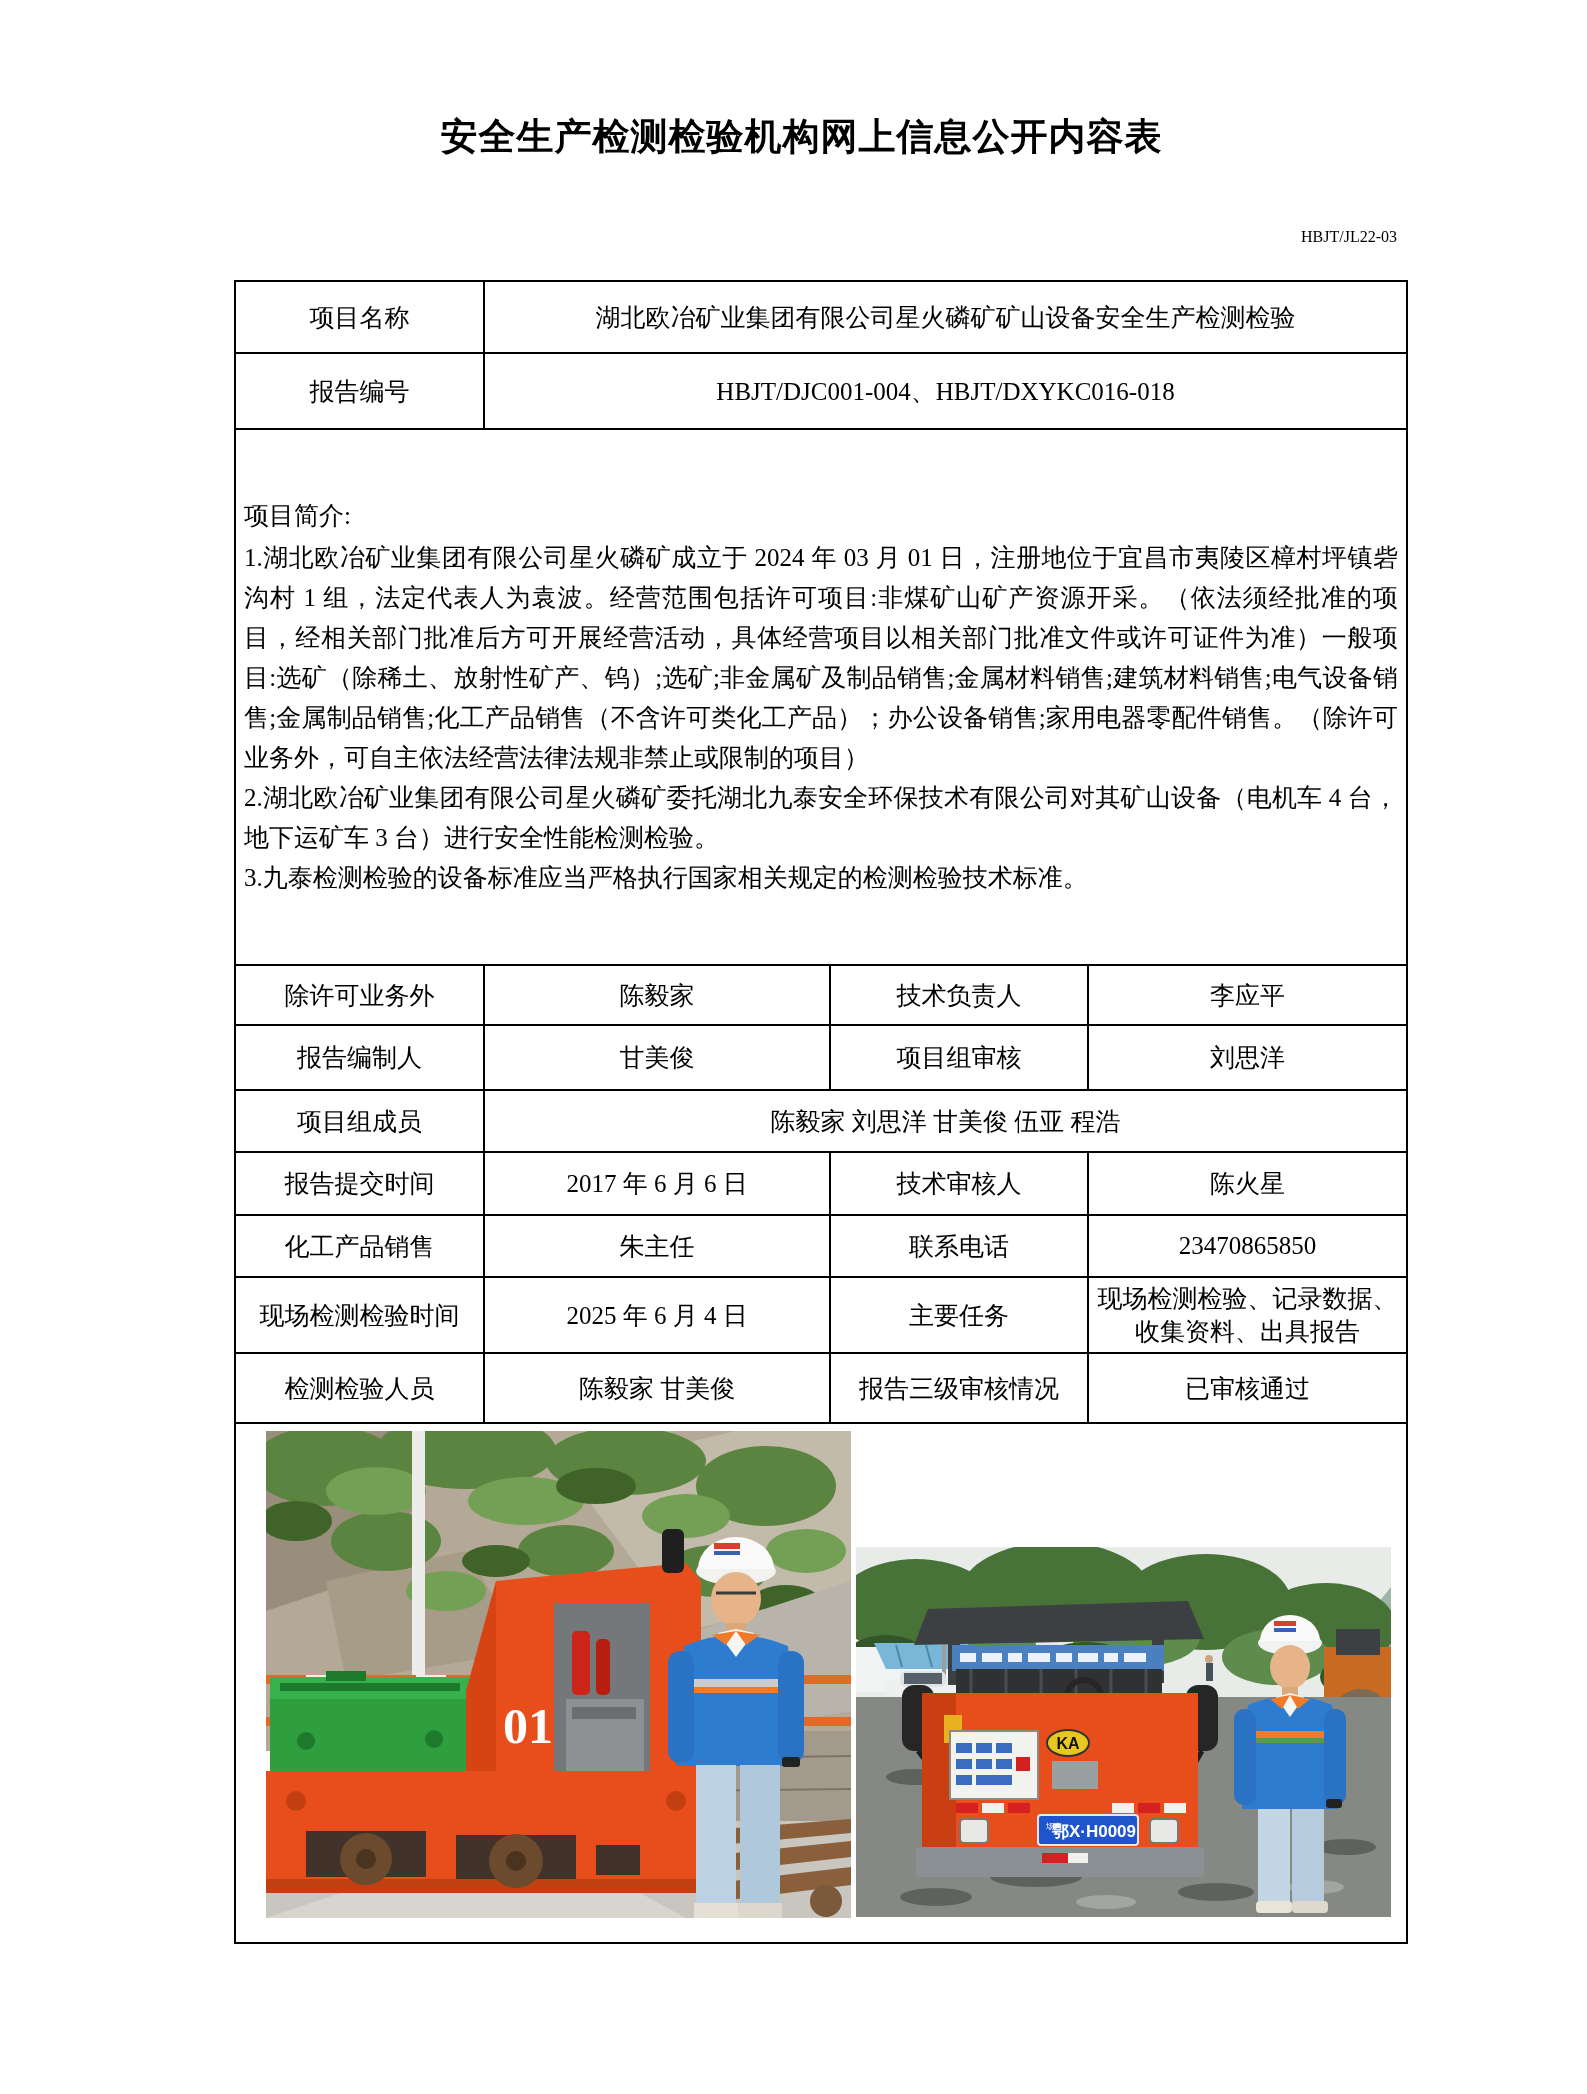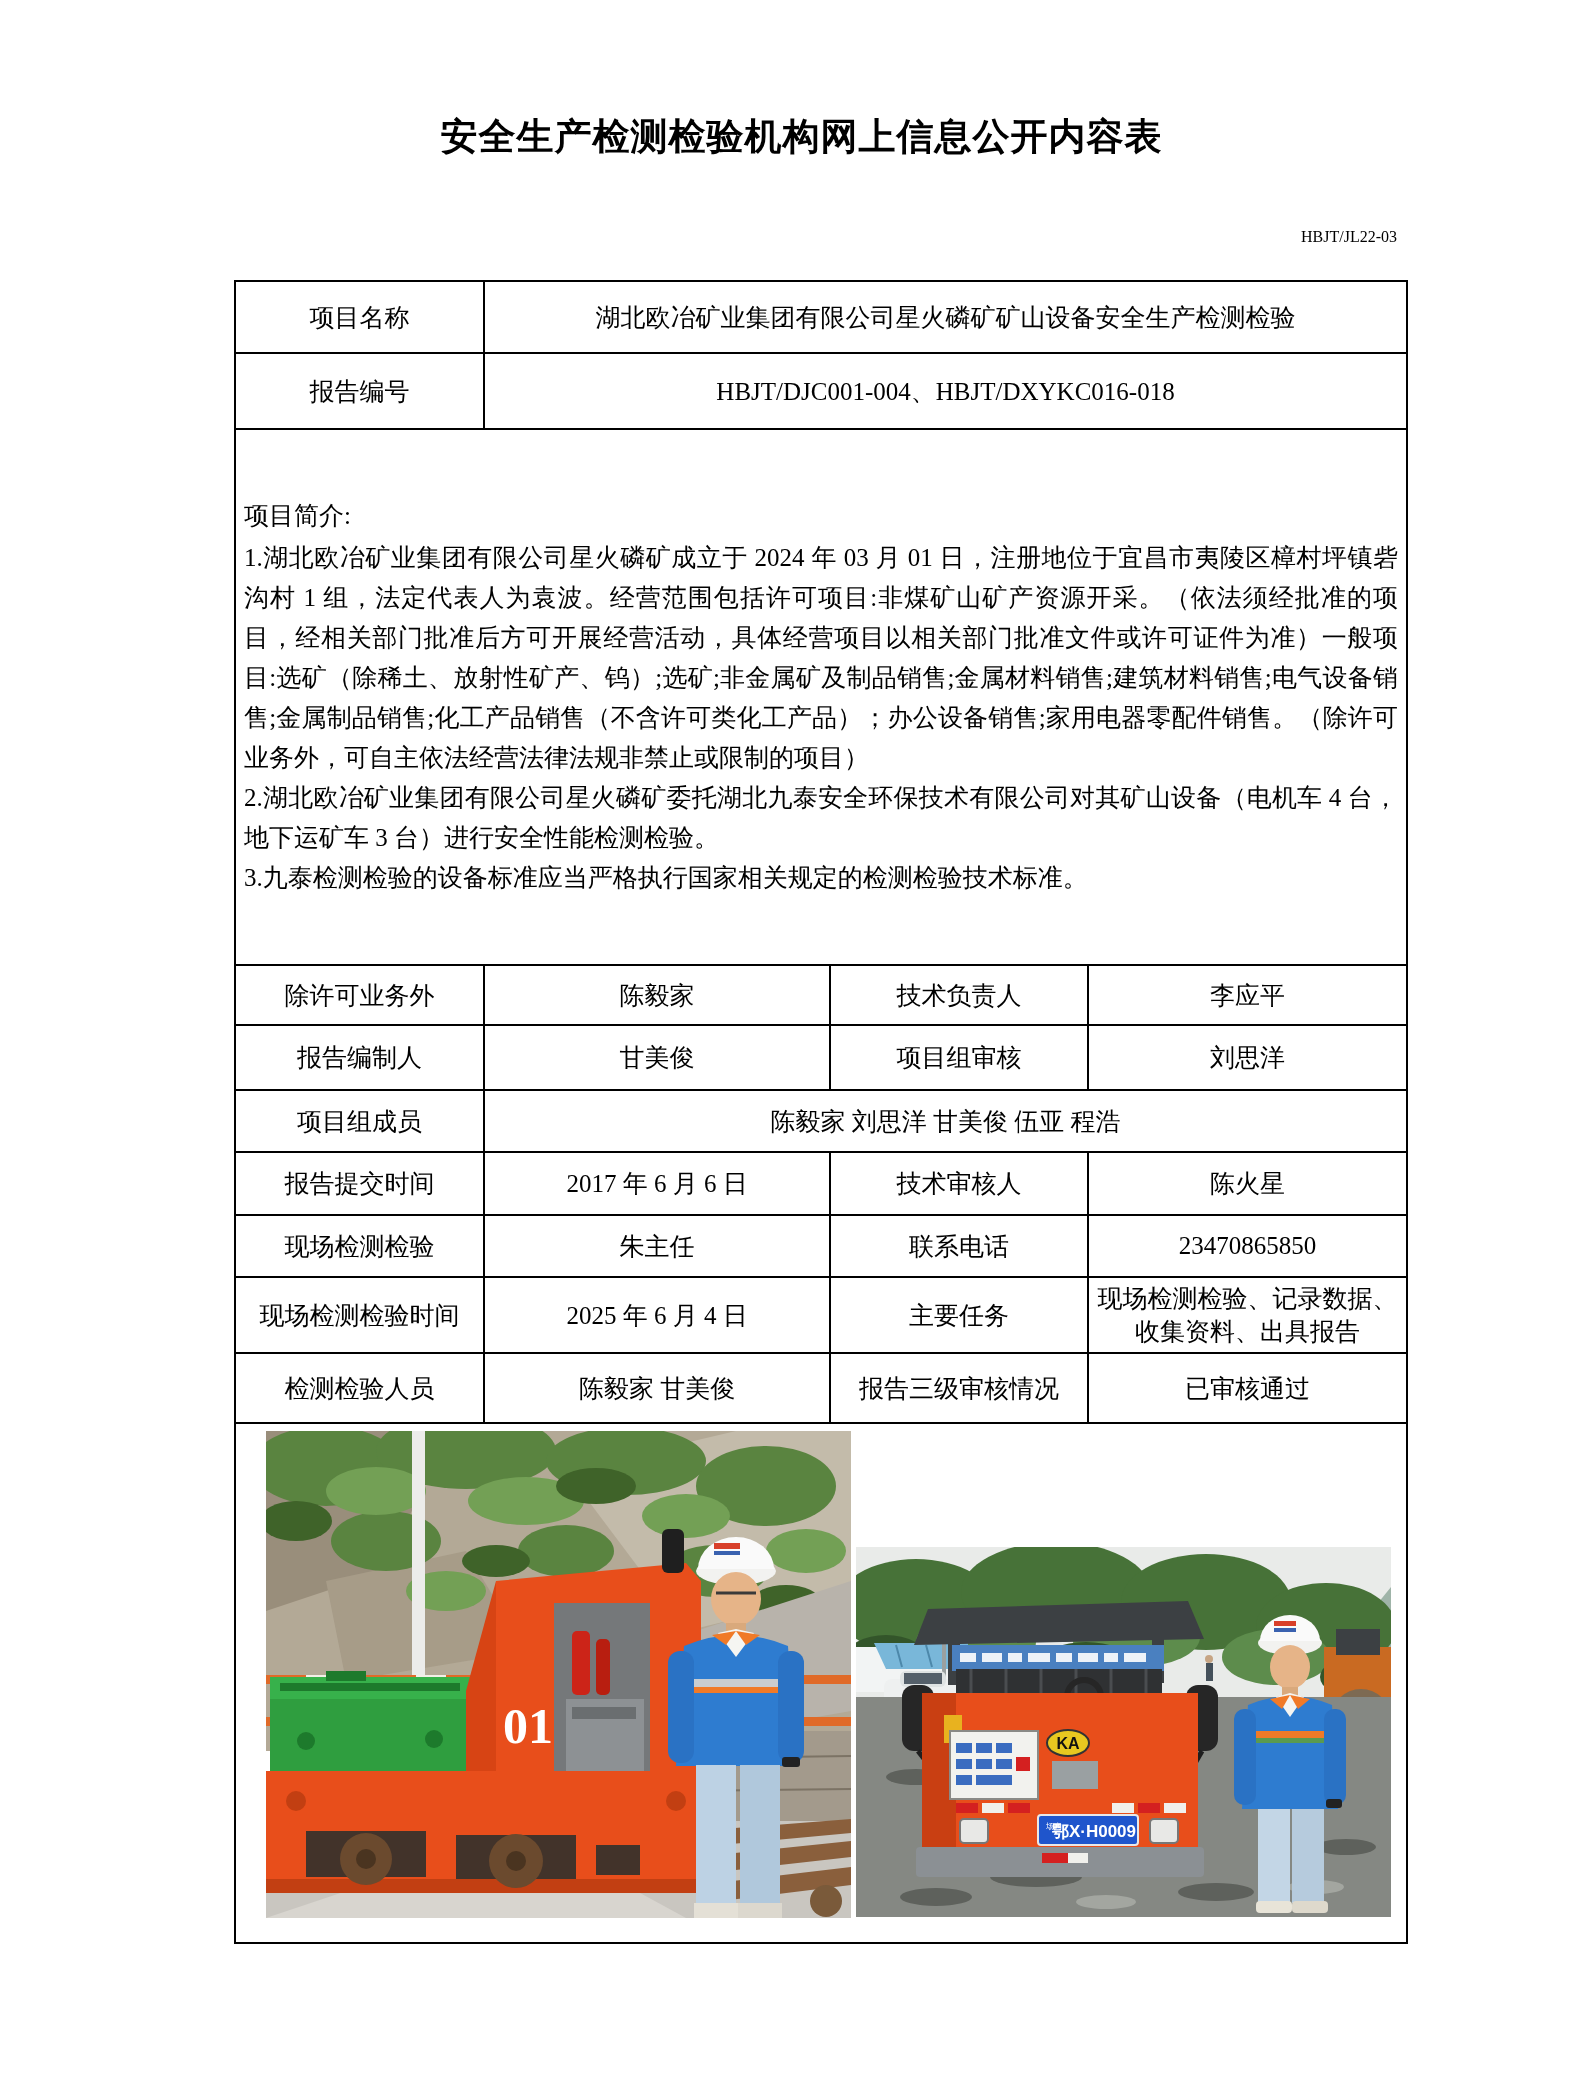--- a/index.html
+++ b/index.html
@@ -101,21 +101,21 @@
     </tr>
 
     <tr style="height:63px">
       <td class="c1">报告提交时间</td>
       <td>2017 年 6 月 6 日</td>
       <td>技术审核人</td>
       <td>陈火星</td>
     </tr>
 
     <tr style="height:62px">
-      <td class="c1">现场检测检验</td>
+      <td class="c1">化工产品销售</td>
       <td>朱主任</td>
       <td>联系电话</td>
       <td>23470865850</td>
     </tr>
 
     <tr style="height:76px">
       <td class="c1">现场检测检验时间</td>
       <td>2025 年 6 月 4 日</td>
       <td>主要任务</td>
       <td>现场检测检验、记录数据、收集资料、出具报告</td>

